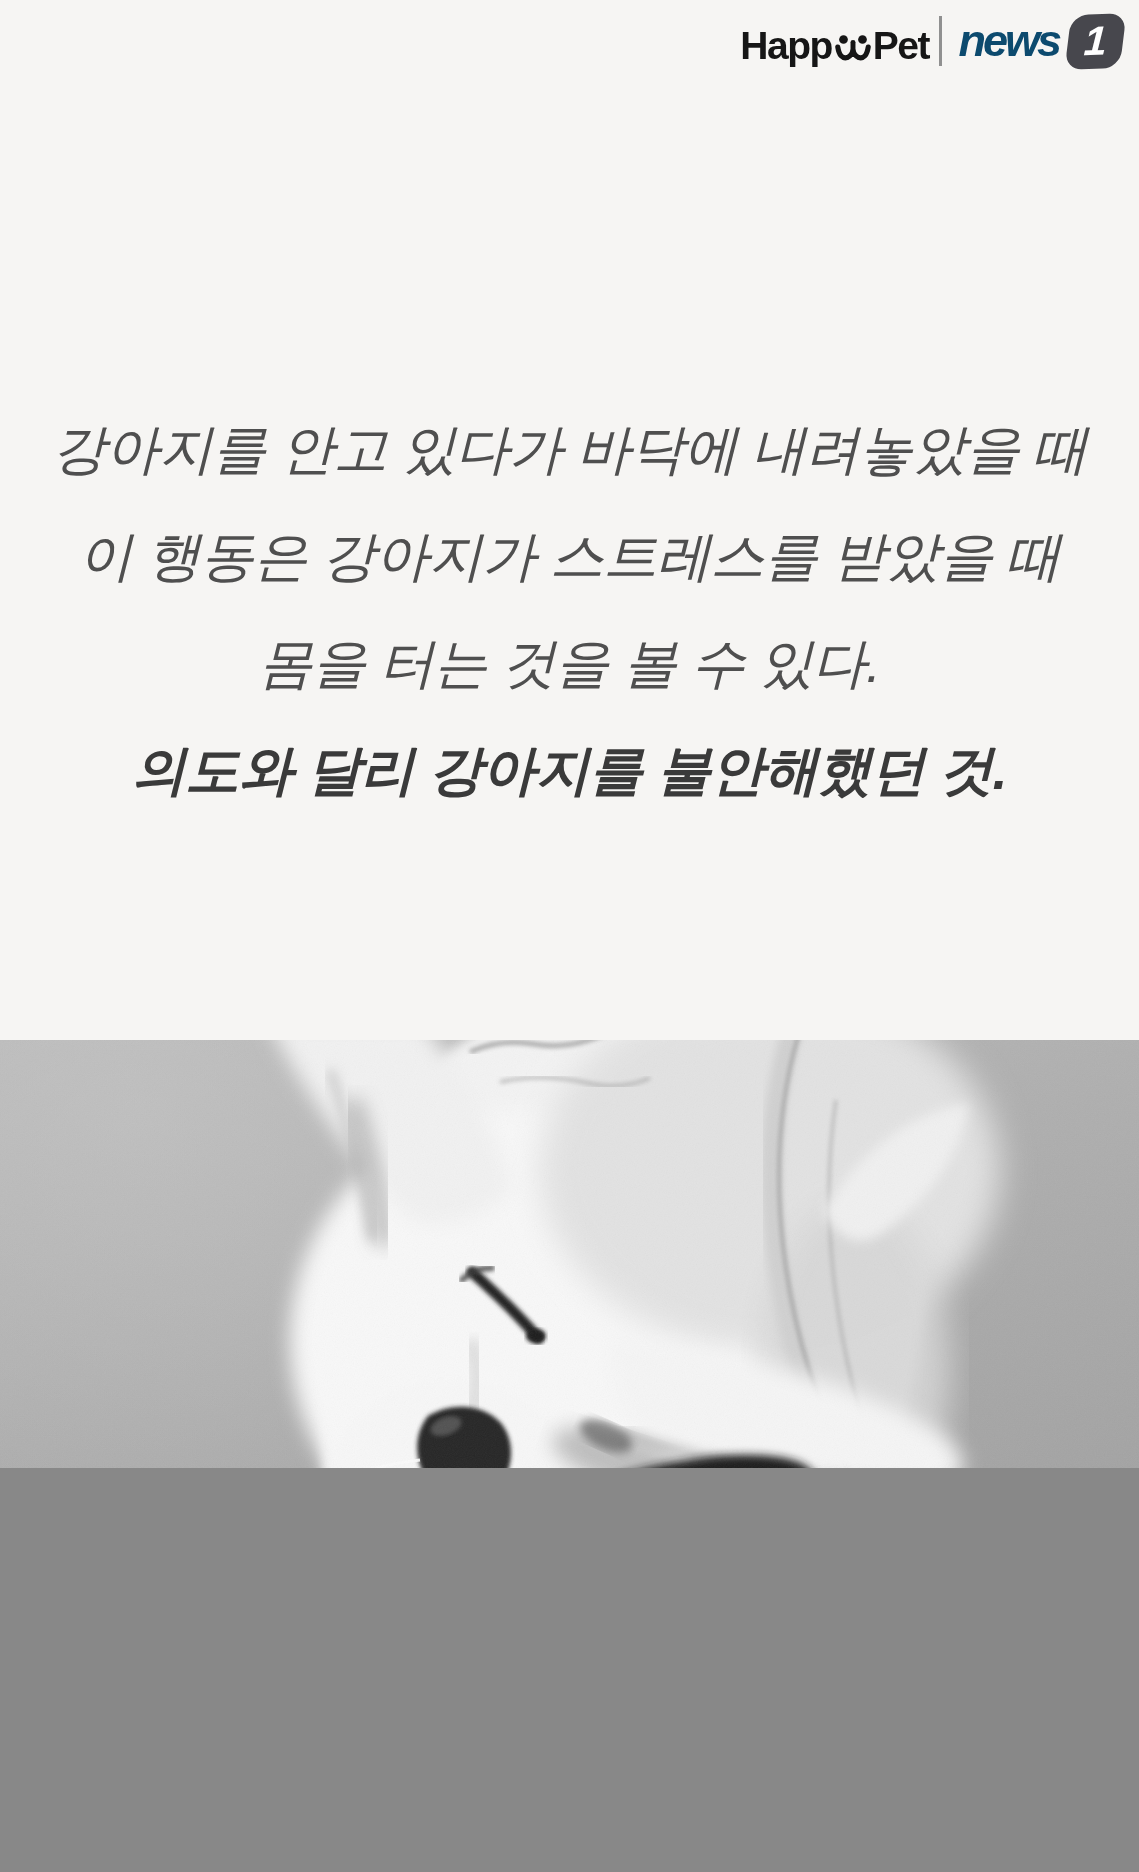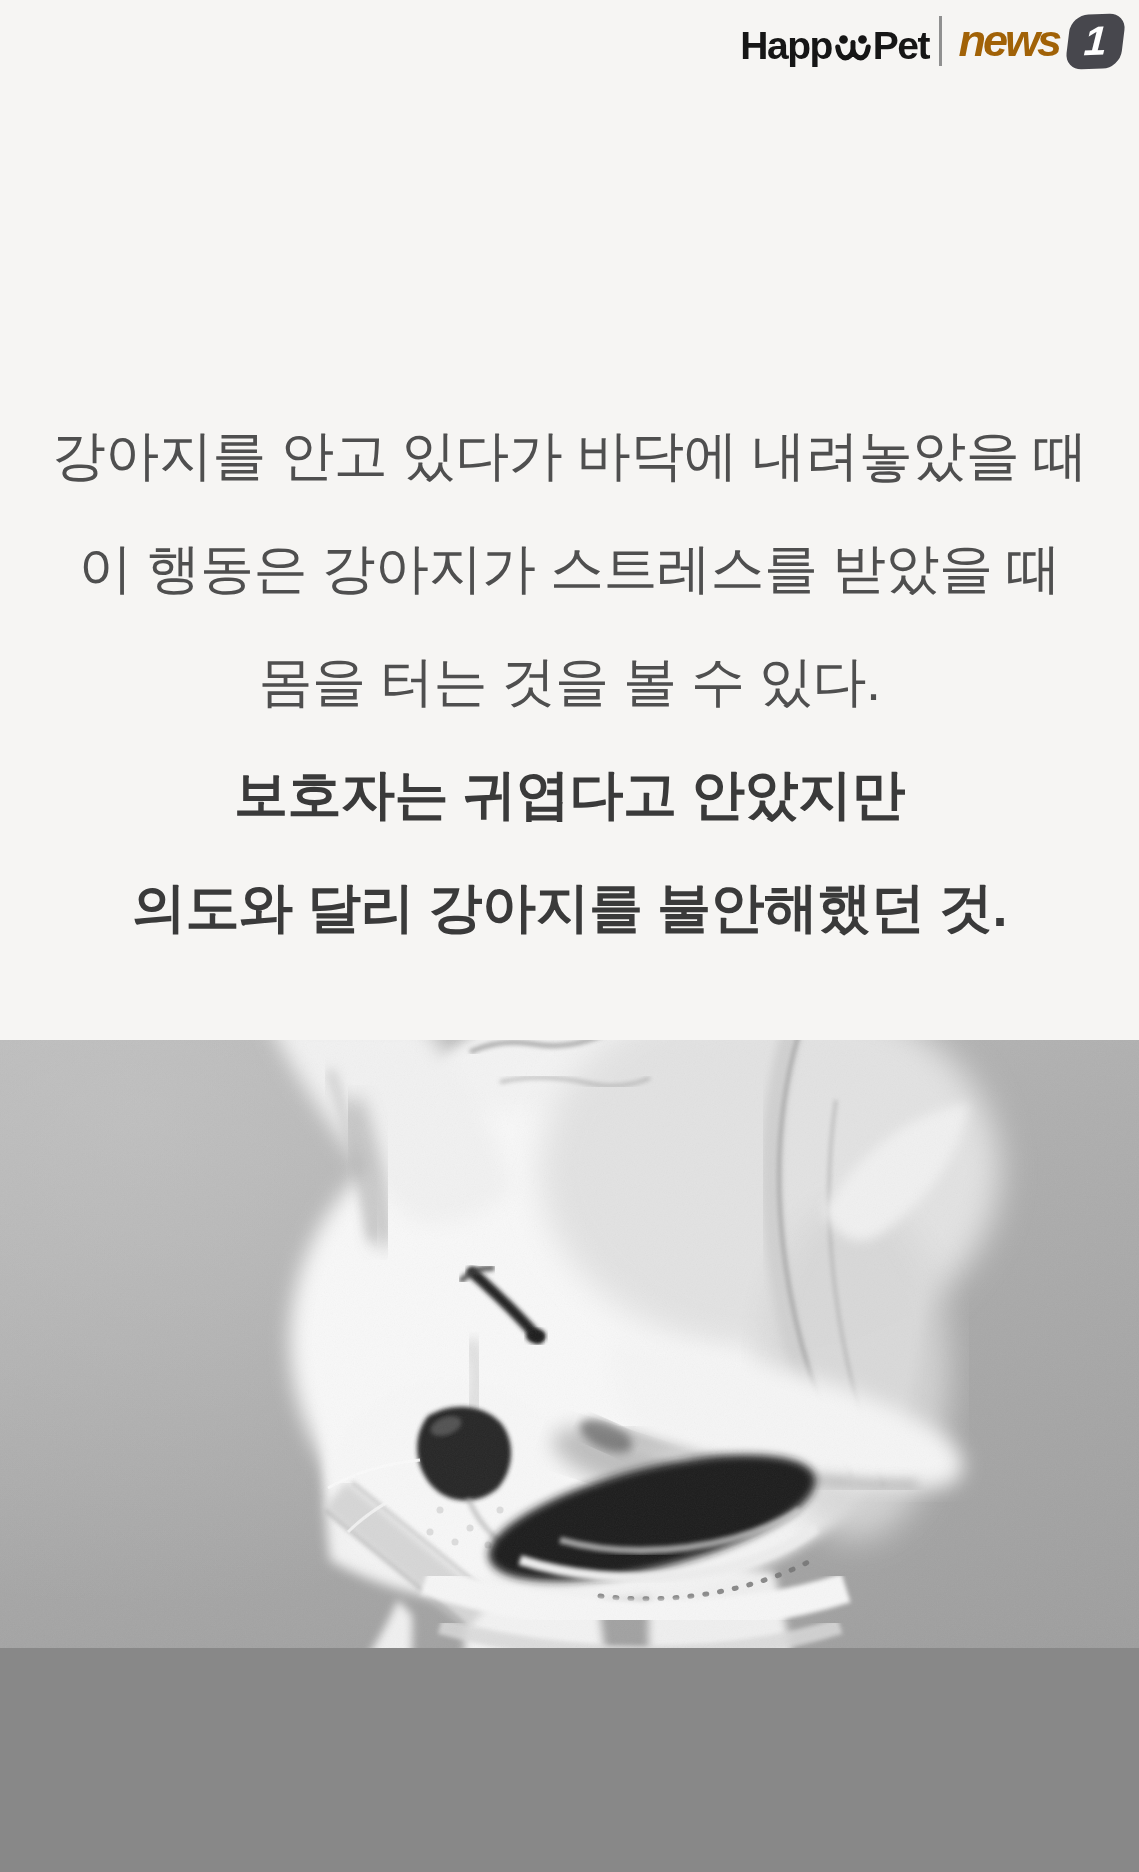--- a/index.html
+++ b/index.html
@@ -1,17 +1,17 @@
 <!DOCTYPE html>
 <html><head>
 <meta charset="utf-8">
 <style>
   html,body { margin:0; padding:0; background:#888; }
   .card {
-    position:relative; width:1139px; height:1648px;
+    position:relative; width:1139px; height:1468px;
     background:#f6f5f3; overflow:hidden;
     font-family:"Liberation Sans","DejaVu Sans",sans-serif;
   }
 
   
   .happypet {
     position:absolute; top:26px; right:210px; height:40px;
     display:flex; align-items:center;
     font-size:39px; font-weight:800; letter-spacing:-1.5px; color:#161616;
     white-space:nowrap;
@@ -20,40 +20,40 @@
   .hdr-divider {
     position:absolute; top:16px; right:197px; width:3px; height:50px;
     background:#909090;
   }
   .news1 {
     position:absolute; top:12px; right:16px; height:58px;
     display:flex; align-items:center; gap:9px;
   }
   .news1-text {
     font-size:45px; font-weight:700; font-style:italic;
-    letter-spacing:-3px; color:#a16207;
+    letter-spacing:-3px; color:#0c4a6e;
   }
   .news1-badge {
     width:55px; height:55px; background:#47474d; border-radius:17px;
     transform:skewX(-9deg) rotate(-2deg);
     display:flex; align-items:center; justify-content:center;
   }
   .news1-badge i {
     font-style:italic; font-weight:700; color:#ffffff; font-size:41px;
     transform:skewX(4deg); line-height:1;
   }
 
   
   .copy {
     position:absolute; top:390px; left:0; width:100%;
     text-align:center;
   }
   .copy p {
-    margin:18px; font-size:54px; line-height:95px;
-    color:#4f4f4f; letter-spacing:-0.5px;
+    margin:12px; font-size:54px; line-height:95px;
+    color:#4f4f4f; letter-spacing:-0.5px;font-style:italic;
   }
   .copy p.em { font-weight:700; color:#3a3a3a; }
 
   
   .photo {
     position:absolute; left:0; top:1040px; width:1139px; height:832px; margin:0;
   }
   .photo svg { display:block; }
 </style>
 </head>
@@ -78,21 +78,20 @@
     <span class="news1-text">news</span>
     <span class="news1-badge">
       <i>1</i>
     </span>
   </div>
 
   <main class="copy">
     <p>강아지를 안고 있다가 바닥에 내려놓았을 때</p>
     <p>이 행동은 강아지가 스트레스를 받았을 때</p>
     <p>몸을 터는 것을 볼 수 있다.</p>
-    <p class="em">보호자는 귀엽다고 안았지만</p>
     <p class="em">의도와 달리 강아지를 불안해했던 것.</p>
   </main>
 
   <figure class="photo" role="img" aria-label="Black-and-white photo of a white labrador puppy wearing a light vest, shaking its head with ears flying while walking toward the camera on gray pavement">
     <svg viewBox="0 0 1139 832" width="1139" height="832">
       <defs>
         <linearGradient id="bg" x1="0" y1="0" x2="0.25" y2="1">
           <stop offset="0" stop-color="#b7b7b7"></stop>
           <stop offset="0.5" stop-color="#a9a9a9"></stop>
           <stop offset="1" stop-color="#9c9c9c"></stop>

